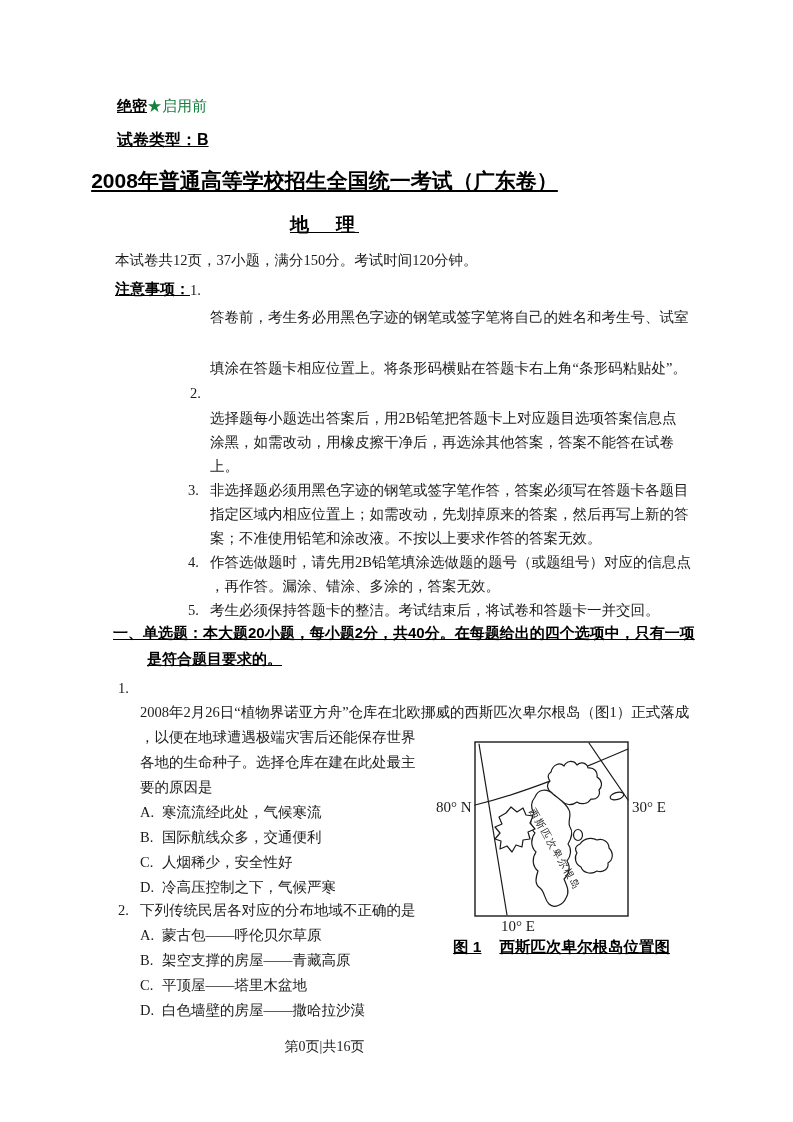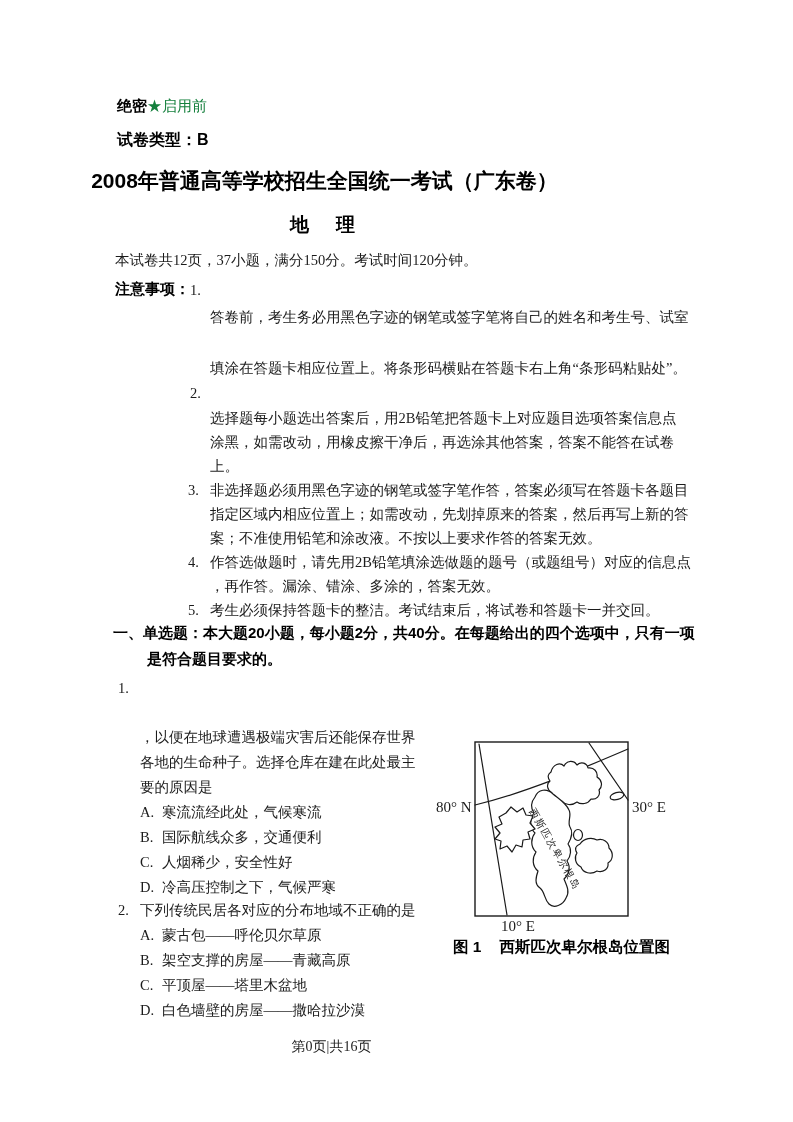--- a/index.html
+++ b/index.html
@@ -1,31 +1,31 @@
 <!DOCTYPE html>
 <html><head>
 <meta charset="utf-8">
 <style>
   html,body{margin:0;padding:0;background:#fff;}
   .page{
     position:relative;width:793px;height:1122px;background:#ffffff;overflow:hidden;
     font-family:"Liberation Serif","DejaVu Serif",serif;color:#1b1b1b;
   }
   .ln{position:absolute;white-space:pre;font-size:14.5px;line-height:1.25;}
-  .hei{font-family:"Liberation Sans","DejaVu Sans",sans-serif;font-weight:700;color:#000;}
+  .hei{font-family:"Liberation Sans","DejaVu Sans",sans-serif;font-weight:700;color:#000;text-decoration:underline;}
   .serif{font-family:"Liberation Serif","DejaVu Serif",serif;font-weight:400;color:#15803d;}
   .num{display:inline-block;width:22px;}
   .center{left:0;width:649px;text-align:center;}
   .title{font-size:21px;}
   .subject{font-size:19px;letter-spacing:4px;}
   .ptype{font-size:16px;}
   .sec15{font-size:15px;}
   .cap{font-size:15.5px;padding-left:13px;}
   .maplabel{font-size:15px;}
-  .footer{font-size:14px;color:#222;margin-left:7px;}
+  .footer{font-size:14px;color:#222;}
   svg text{font-family:"Liberation Serif","DejaVu Serif",serif;}
 </style>
 </head>
 <body>
 
 <div class="page">
 
   <div class="ln sec15" style="left:117px;top:97px"><span class="hei">绝密</span><span class="serif">★启用前</span></div>
 
   <div class="ln hei ptype" style="left:117px;top:130px">试卷类型：B</div>
@@ -53,20 +53,21 @@
 
   <div class="ln" style="left:188px;top:553px"><span class="num">4.</span><span>作答选做题时，请先用2B铅笔填涂选做题的题号（或题组号）对应的信息点</span></div>
   <div class="ln" style="left:210px;top:577px">，再作答。漏涂、错涂、多涂的，答案无效。</div>
 
   <div class="ln" style="left:188px;top:601px"><span class="num">5.</span><span>考生必须保持答题卡的整洁。考试结束后，将试卷和答题卡一并交回。</span></div>
 
   <div class="ln hei sec15" style="left:113px;top:624px">一、单选题：本大题20小题，每小题2分，共40分。在每题给出的四个选项中，只有一项</div>
   <div class="ln hei sec15" style="left:147px;top:650px">是符合题目要求的。</div>
 
   <div class="ln" style="left:118px;top:679px">1.</div>
+  <div class="ln" style="left:140px;top:703px">2008年2月26日“植物界诺亚方舟”仓库在北欧挪威的西斯匹次卑尔根岛（图1）正式落成</div>
   <div class="ln" style="left:140px;top:753px">各地的生命种子。选择仓库在建在此处最主</div>
   <div class="ln" style="left:140px;top:728px">，以便在地球遭遇极端灾害后还能保存世界</div>
   <div class="ln" style="left:140px;top:778px">要的原因是</div>
 
   <div class="ln" style="left:140px;top:803px"><span class="num">A.</span><span>寒流流经此处，气候寒流</span></div>
   <div class="ln" style="left:140px;top:828px"><span class="num">B.</span><span>国际航线众多，交通便利</span></div>
   <div class="ln" style="left:140px;top:853px"><span class="num">C.</span><span>人烟稀少，安全性好</span></div>
   <div class="ln" style="left:140px;top:878px"><span class="num">D.</span><span>冷高压控制之下，气候严寒</span></div>
 
   <div class="ln" style="left:118px;top:901px">2.</div>

